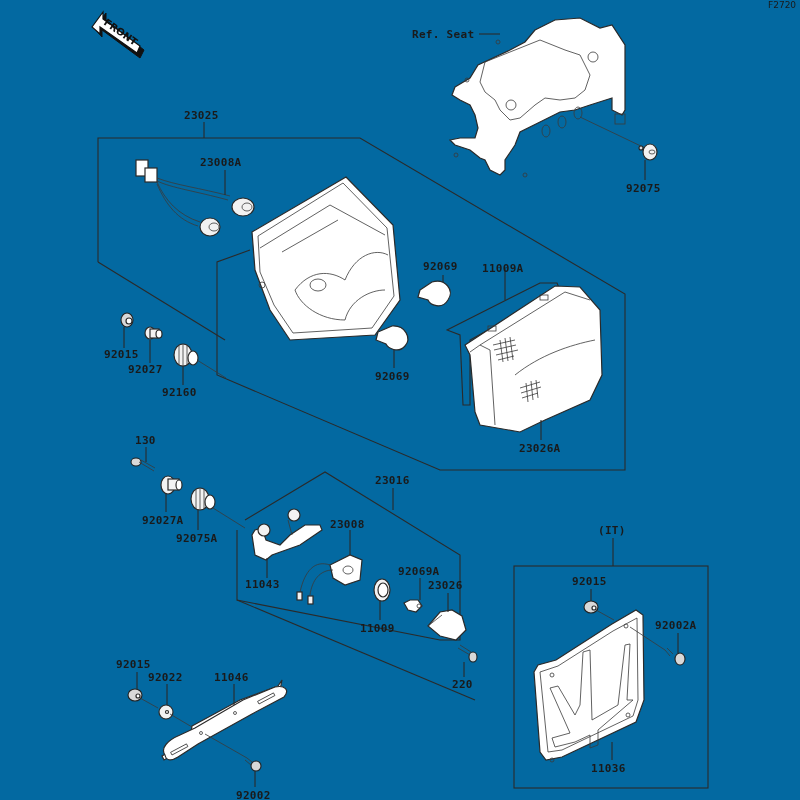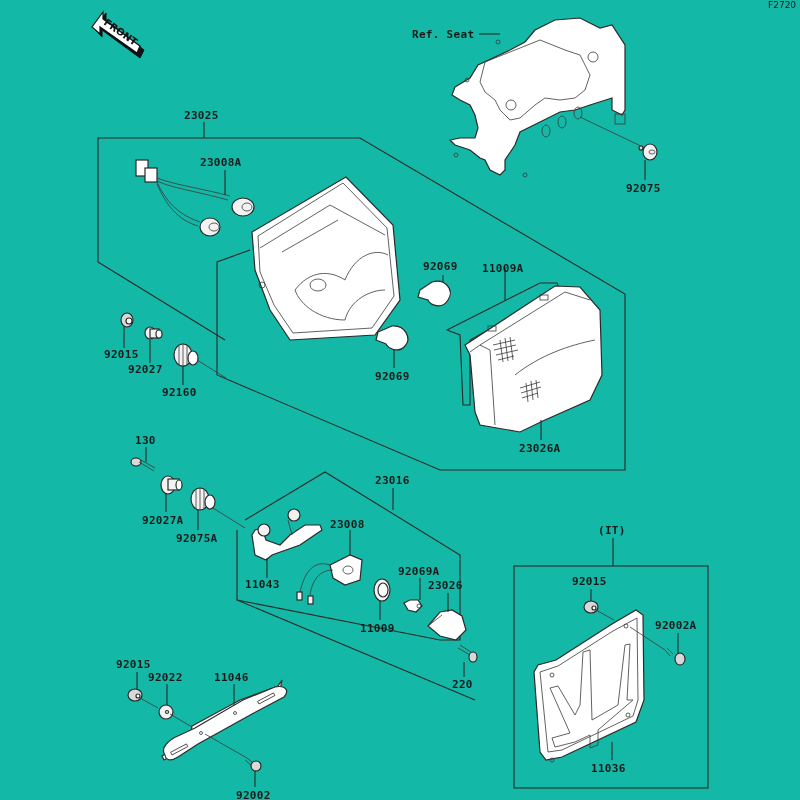--- a/index.html
+++ b/index.html
@@ -1,16 +1,16 @@
 <!DOCTYPE html>
 <html><head>
 <meta charset="utf-8">
 <style>
   html, body { margin:0; padding:0; background:#ffffff; }
-  #stage { position:relative; width:800px; height:800px; background:#14b8a6; overflow:hidden; }
+  #stage { position:relative; width:800px; height:800px; background:#0369a1; overflow:hidden; }
   svg { position:absolute; left:0; top:0; }
   .ln { fill:none; stroke:#2a2a2a; stroke-width:1.1; }
   .thin { fill:none; stroke:#3a3a3a; stroke-width:0.8; }
   .part { fill:#ffffff; stroke:#2a2a2a; stroke-width:1.2; }
   .gpart { fill:#f2f2f2; stroke:#2a2a2a; stroke-width:1.2; }
   .dpart { fill:#d8d8d8; stroke:#222; stroke-width:1.1; }
   .lbl { font-family:"DejaVu Sans Mono","Liberation Mono",monospace; font-size:11px; font-weight:bold; fill:#1a1a1a; letter-spacing:0.3px; }
   .lblsm { font-family:"DejaVu Sans","Liberation Sans",sans-serif; font-size:9px; fill:#1a1a1a; }
   .front { font-family:"DejaVu Sans","Liberation Sans",sans-serif; font-size:10px; font-weight:bold; fill:#111; }
 </style>

